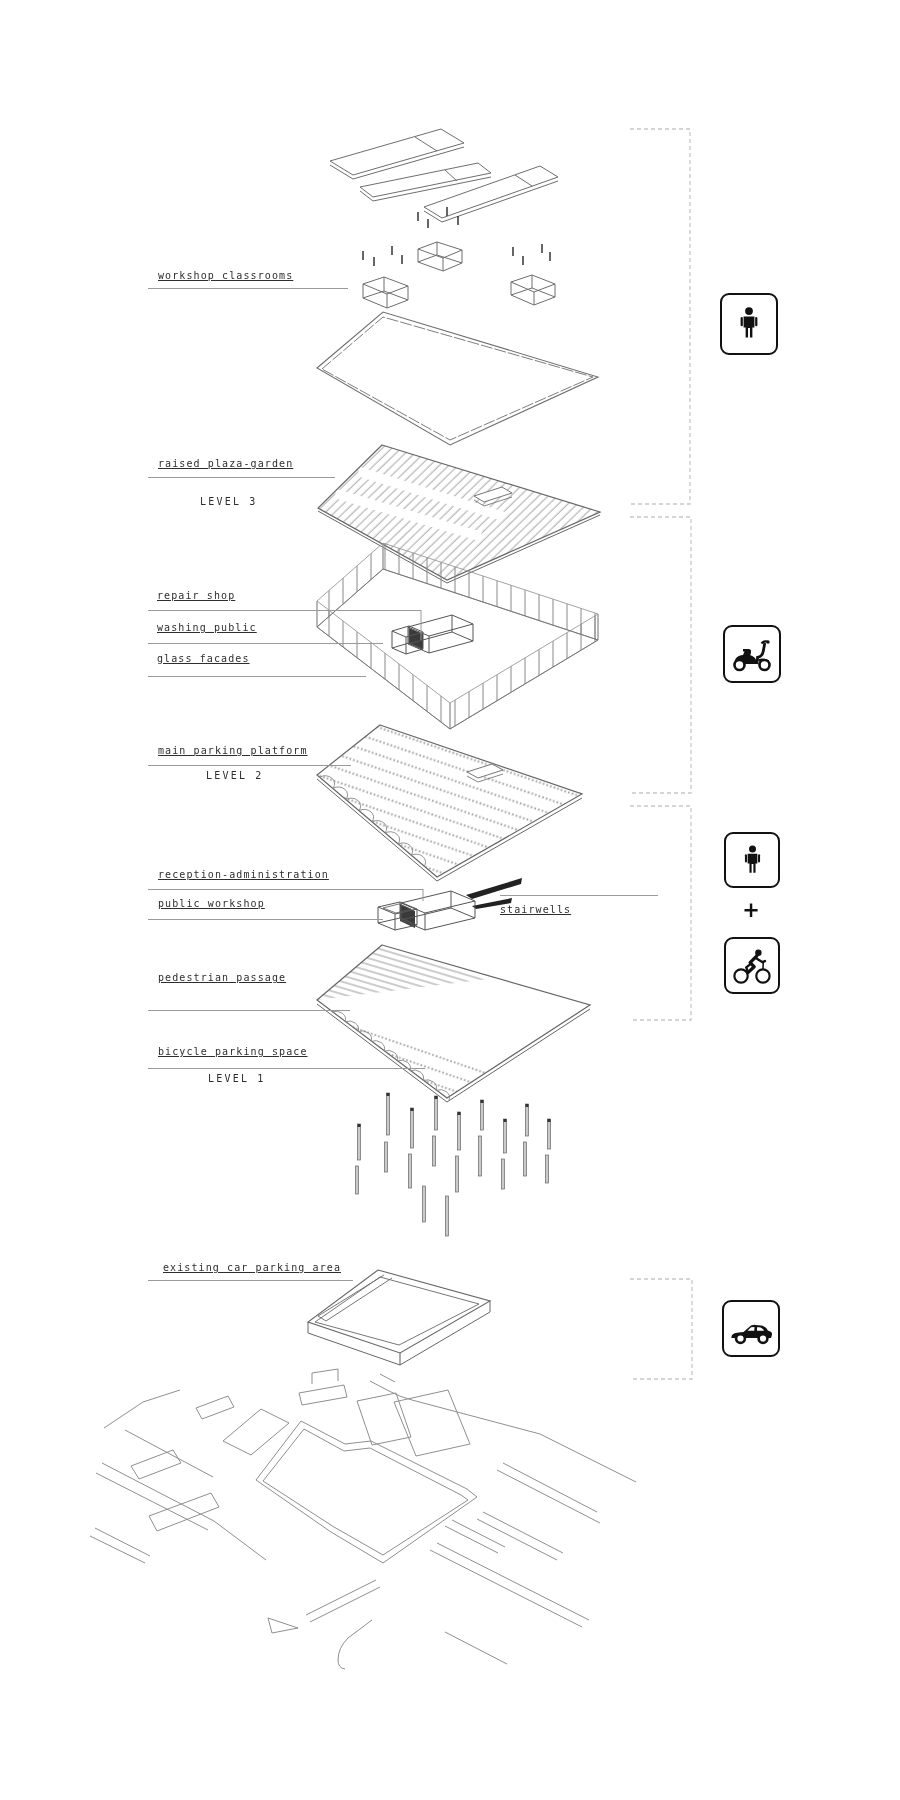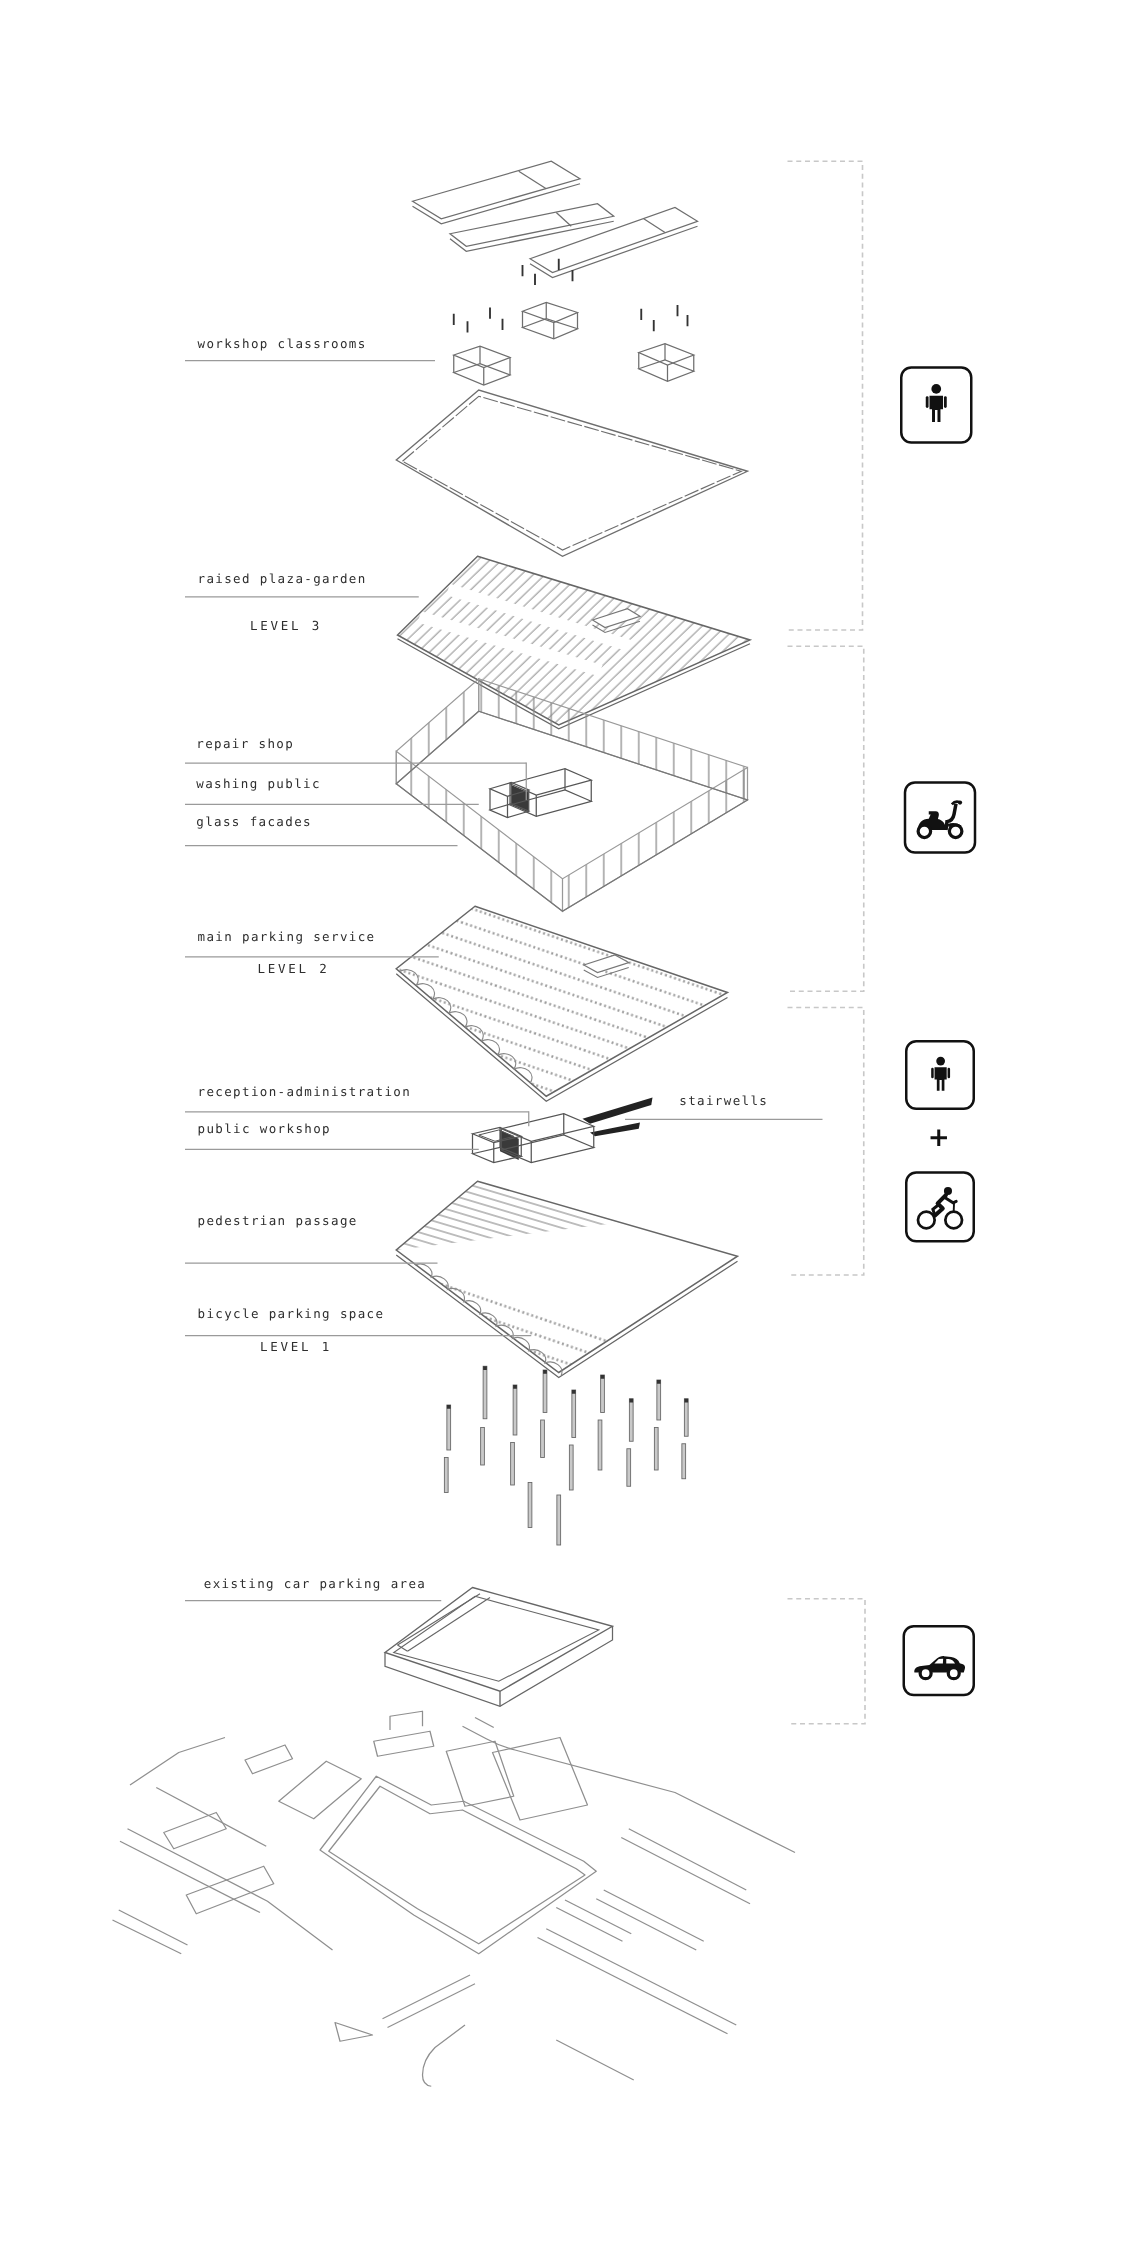--- a/index.html
+++ b/index.html
@@ -1,19 +1,19 @@
 <!DOCTYPE html>
 <html><head>
 <meta charset="utf-8">
 <style>
   html,body{margin:0;padding:0;background:#fff;}
   #canvas{position:relative;width:900px;height:1800px;background:#fff;overflow:hidden;
           font-family:"DejaVu Sans Mono","Liberation Mono",monospace;}
   svg.draw{position:absolute;left:0;top:0;}
-  .lbl{position:absolute;font-size:10px;letter-spacing:1.1px;color:#2e2e2e;white-space:nowrap;}
+  .lbl{position:absolute;font-size:10px;letter-spacing:1.1px;color:#2e2e2e;white-space:nowrap;text-decoration:underline;}
   .lvl{position:absolute;font-size:10px;letter-spacing:2.2px;color:#2e2e2e;white-space:nowrap;}
   .rule{position:absolute;height:0;border-top:1px solid #9a9a9a;}
   .icon{position:absolute;border:2px solid #111;border-radius:9px;background:#fff;
         display:flex;align-items:center;justify-content:center;}
   .plus{position:absolute;font-family:"DejaVu Sans",sans-serif;font-size:21px;font-weight:bold;
         color:#111;width:22px;text-align:center;}
 </style>
 </head>
 <body>
 
@@ -269,31 +269,31 @@
 
 <div class="lbl" style="left:157px;top:590px">repair shop</div>
 <div class="rule" style="left:148px;top:610px;width:273px"></div>
 
 <div class="lbl" style="left:157px;top:622px">washing public</div>
 <div class="rule" style="left:148px;top:643px;width:235px"></div>
 
 <div class="lbl" style="left:157px;top:653px">glass facades</div>
 <div class="rule" style="left:148px;top:676px;width:218px"></div>
 
-<div class="lbl" style="left:158px;top:745px">main parking service</div>
+<div class="lbl" style="left:158px;top:745px">main parking platform</div>
 <div class="rule" style="left:148px;top:765px;width:203px"></div>
 <div class="lvl" style="left:206px;top:770px">LEVEL 2</div>
 
 <div class="lbl" style="left:158px;top:869px">reception-administration</div>
 <div class="rule" style="left:148px;top:889px;width:275px"></div>
 
 <div class="lbl" style="left:158px;top:898px">public workshop</div>
 <div class="rule" style="left:148px;top:919px;width:235px"></div>
 
-<div class="lbl" style="left:500px;top:876px;width:158px;text-align:center">stairwells</div>
+<div class="lbl" style="left:500px;top:904px;width:158px;text-align:left">stairwells</div>
 <div class="rule" style="left:500px;top:895px;width:158px"></div>
 
 <div class="lbl" style="left:158px;top:972px">pedestrian passage</div>
 <div class="rule" style="left:148px;top:1010px;width:202px"></div>
 
 <div class="lbl" style="left:158px;top:1046px">bicycle parking space</div>
 <div class="rule" style="left:148px;top:1068px;width:277px"></div>
 <div class="lvl" style="left:208px;top:1073px">LEVEL 1</div>
 
 <div class="lbl" style="left:163px;top:1262px">existing car parking area</div>

